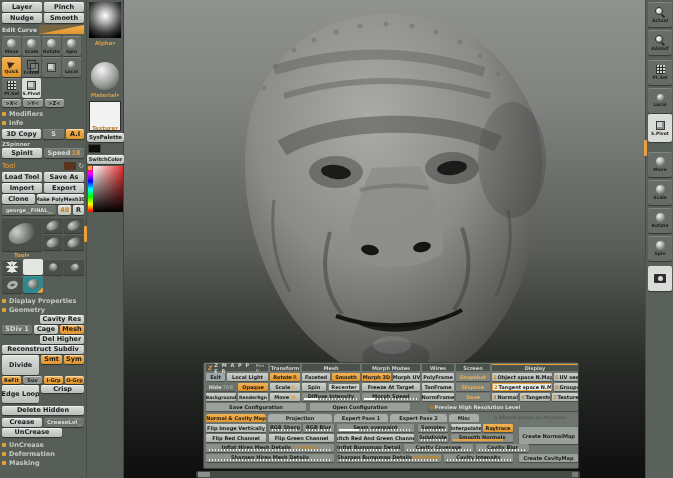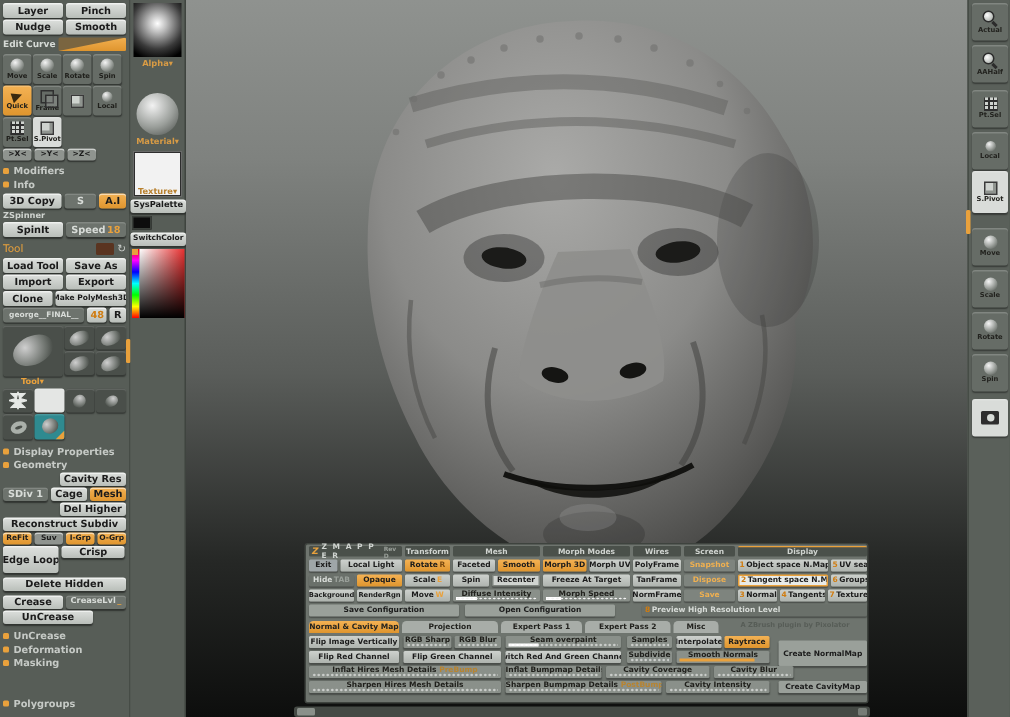--- a/index.html
+++ b/index.html
@@ -241,28 +241,38 @@
     <div class="b o" style="height:9px;flex:0.8">Mesh</div>
   </div>
   <div class="row">
       <div style="flex:0.8"></div>
       <div class="b" style="height:9px">Del Higher</div>
     </div>
   <div class="row">
       <div class="b" style="height:9px">Reconstruct Subdiv</div>
     </div>
   <div class="row">
+    <div class="b" style="flex:1.4;height:20px">Divide</div>
+    <div style="flex:1.6;display:flex;flex-direction:column;gap:1px">
+      <div class="row" style="margin:0">
+        <div class="b o" style="height:9px">Smt</div>
+        <div class="b o" style="height:9px">Sym</div>
+      </div>
+      <div style="height:9px"></div>
+    </div>
+  </div>
+  <div class="row">
     <div class="b o" style="height:8px;font-size:5px">ReFit</div>
     <div class="b m" style="height:8px;font-size:5px">Suv</div>
     <div class="b o" style="height:8px;font-size:5px">I-Grp</div>
     <div class="b o" style="height:8px;font-size:5px">O-Grp</div>
   </div>
   <div class="row">
     <div class="b" style="flex:1.4;height:18px">Edge Loop</div>
-    <div style="flex:1.6;display:flex;flex-direction:row;gap:1px">
+    <div style="flex:1.6;display:flex;flex-direction:column;gap:1px">
       <div class="b" style="height:8px">Crisp</div>
       <div style="height:9px"></div>
     </div>
   </div>
   <div class="row" style="margin-top:3px">
       <div class="b" style="height:9px">Delete Hidden</div>
     </div>
   <div class="row" style="margin-top:3px">
     <div class="b" style="height:9px">Crease</div>
     <div class="b d" style="height:9px;font-size:5.5px">

